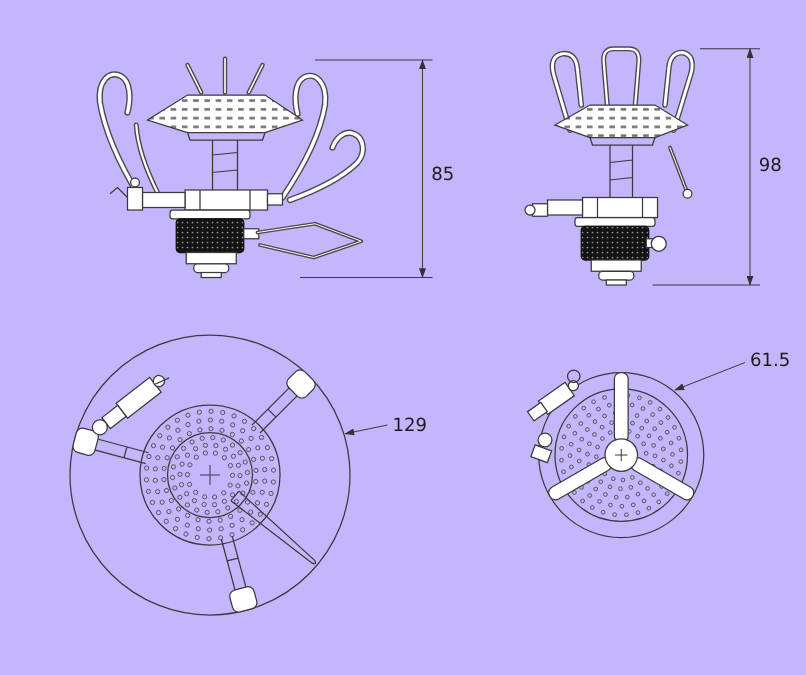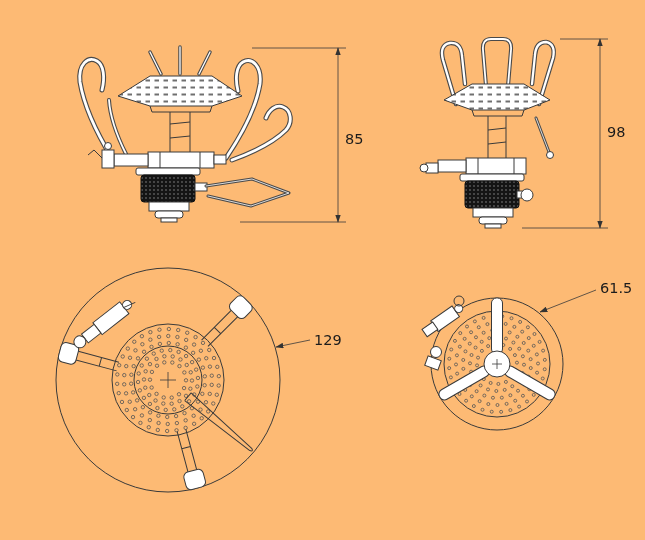--- a/index.html
+++ b/index.html
@@ -1,16 +1,16 @@
 <!DOCTYPE html>
 <html><head>
 <meta charset="utf-8">
 <style>
   html,body{margin:0;padding:0;background:#fff;}
-  .page{width:645px;height:540px;background:#fdba74;position:relative;overflow:hidden;}
+  .page{width:645px;height:540px;background:#c4b5fd;position:relative;overflow:hidden;}
   svg text{font-family:"DejaVu Sans","Liberation Sans",sans-serif;font-size:14.5px;fill:#1c1c1c;}
   .ln{fill:none;stroke:#3a3a3a;stroke-width:1;}
   .thin{stroke-width:0.8;}
   .fw{fill:#ffffff;stroke:#3a3a3a;stroke-width:1;}
 </style>
 </head>
 <body>
 
 <div class="page">
 <svg width="645" height="540" viewBox="0 0 645 540">

